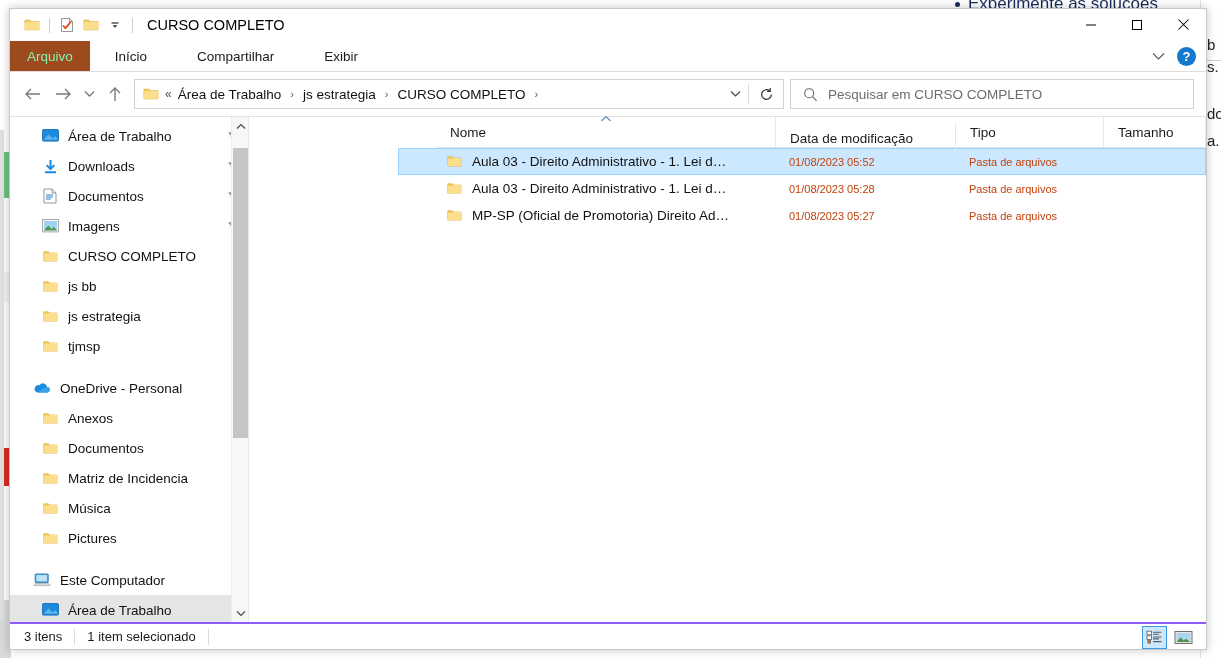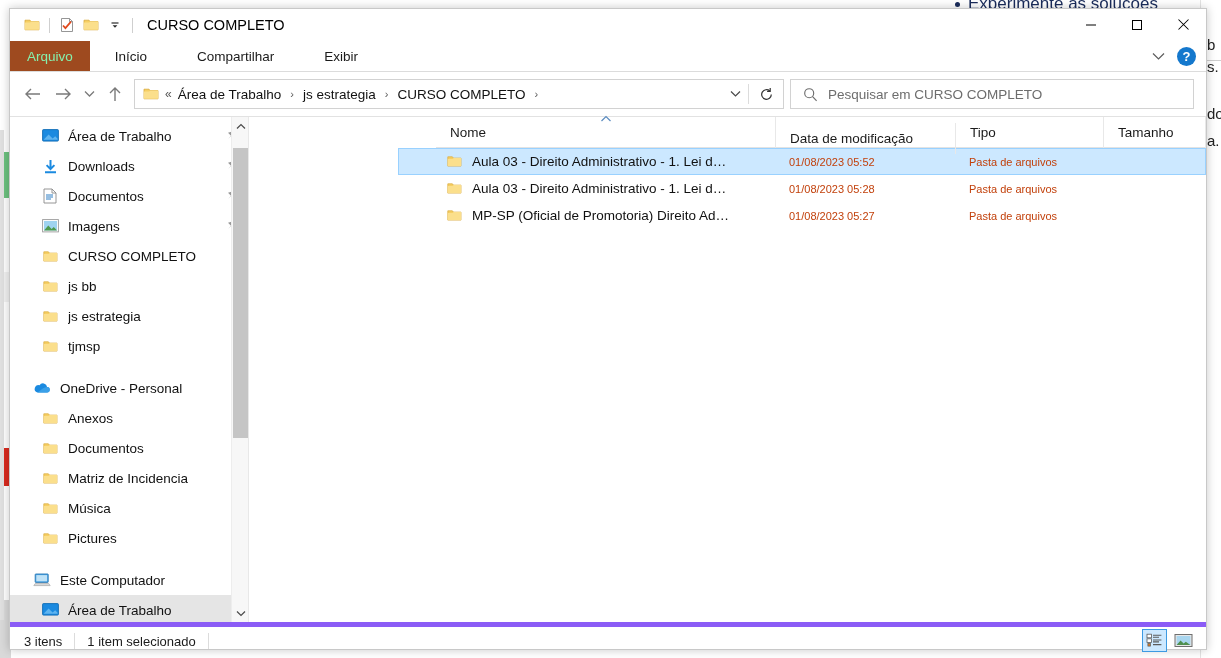--- a/index.html
+++ b/index.html
@@ -267,22 +267,22 @@
   }
   .cell {
     font-size: 11px; color: #c2410c;
     padding-left: 14px; white-space: nowrap;
     overflow: hidden;
   }
 
   
   .statusbar {
     height: 27px; min-height: 27px;
-    display: flex; align-items: flex-end;
-    border-top: 5px solid #8b5cf6;
+    display: flex; align-items: center;
+    border-top: 2px solid #8b5cf6;
     background: #ffffff;
     position: relative;
   }
   .st-text {
     font-size: 13px; color: #1b1b1b;
     padding-left: 14px; white-space: nowrap;
   }
   .st-sep {
     width: 1px; height: 16px; background: #dcdcdc; margin: 0 12px;
   }

